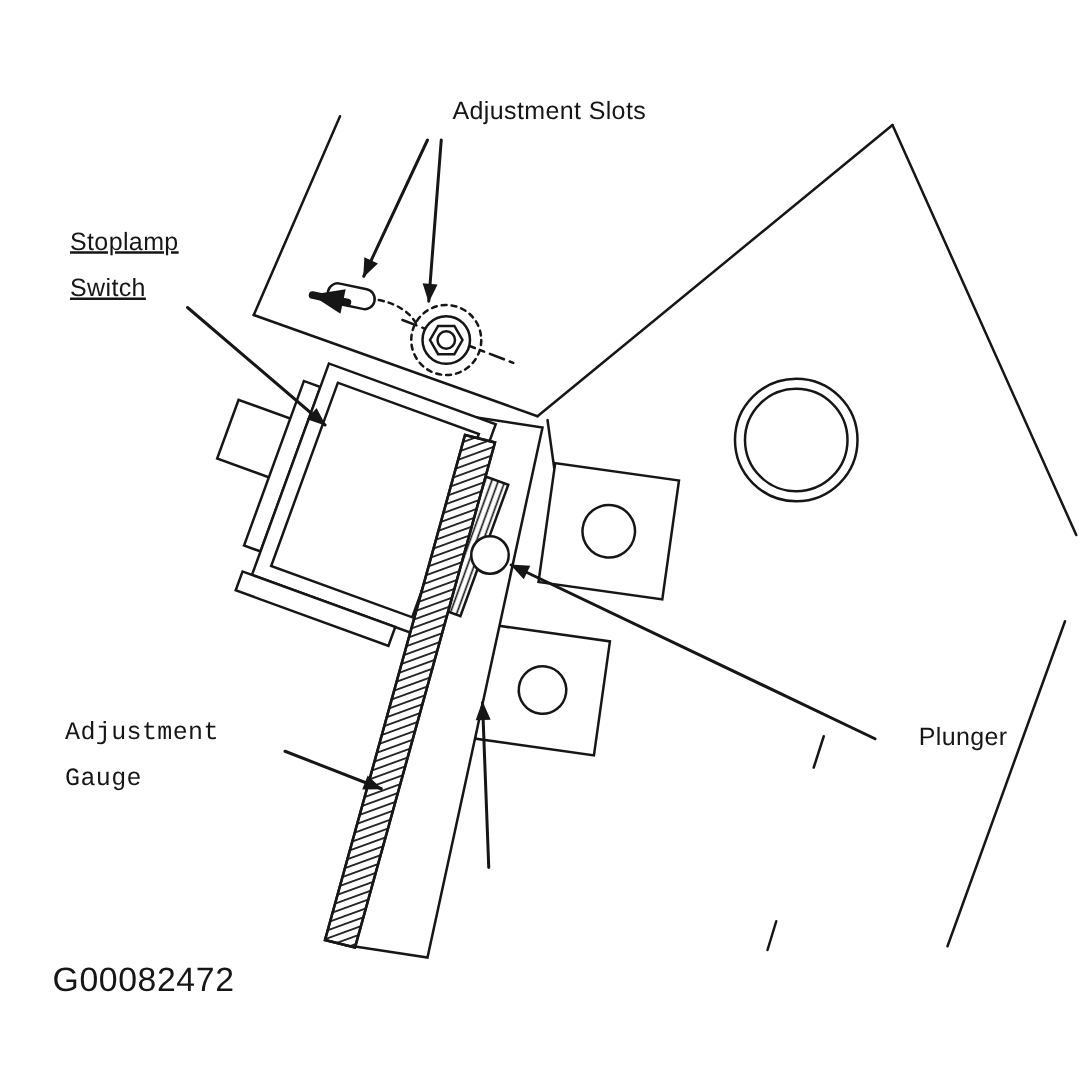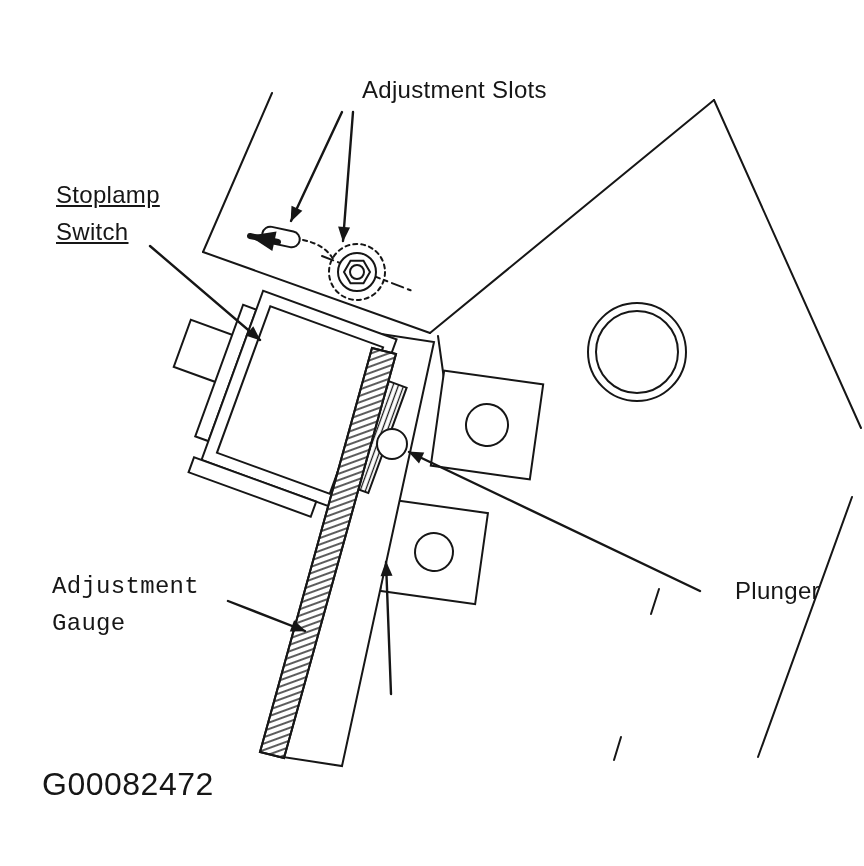--- a/index.html
+++ b/index.html
@@ -8,28 +8,28 @@
     background: var(--background, #ffffff);
     font-family: "Liberation Sans", "DejaVu Sans", sans-serif;
     color: var(--line, #161616);
     position: relative;
     overflow: hidden;
   }
   .stage { position: absolute; inset: 0; width: 864px; height: 866px; }
   svg.diagram { position: absolute; left: 0; top: 0; color: var(--line, #161616); }
   .label {
     position: absolute;
-    font-size: 24px;
+    font-size: 20px;
     line-height: 37px;
     letter-spacing: 0.3px;
     white-space: pre-line;
     color: var(--line, #161616);
     user-select: none;
   }
-  .figure-id { font-size: 32px; letter-spacing: 0.5px; }
+  .figure-id { font-size: 27px; letter-spacing: 0.5px; }
   svg .bgfill { fill: var(--background, #ffffff); }
   svg .nofill { fill: none; }
 </style>
 </head>
 <body>
 
 <div class="stage">
 
   <svg class="diagram" width="864" height="866" viewBox="0 0 864 866">
     <defs>

